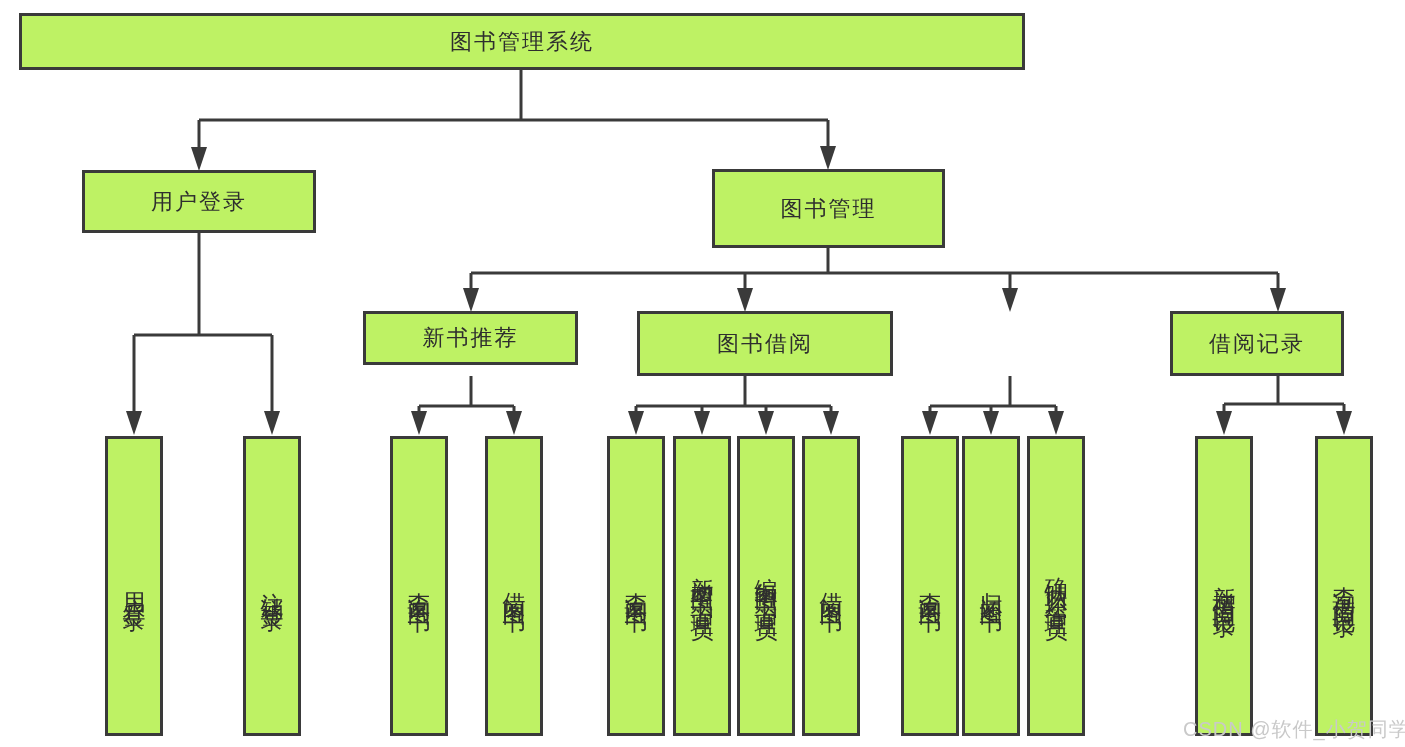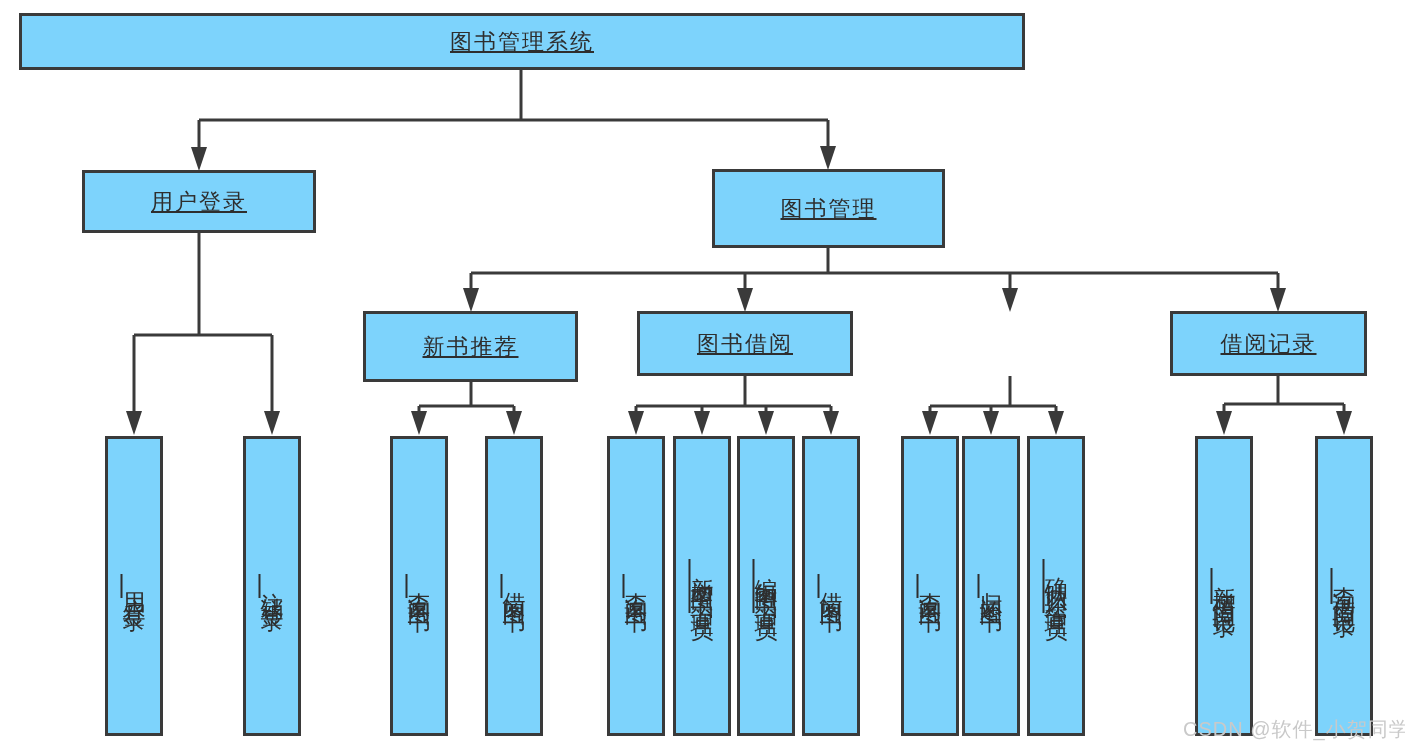--- a/index.html
+++ b/index.html
@@ -17,27 +17,26 @@
     font-family:"Liberation Sans","DejaVu Sans",sans-serif;
     color:var(--text);
   }
   .connector-layer{
     position:absolute;left:0;top:0;width:1405px;height:747px;
   }
   .node{
     position:absolute;
     box-sizing:border-box;
     border:3px solid var(--line);
-    background:#7dd3fc;
+    background:#bef264;
     display:flex;
     align-items:center;
     justify-content:center;
     text-align:center;
     color:var(--text);
-    text-decoration:underline;
   }
   .node.h{
     font-size:22px;
     letter-spacing:2px;
     white-space:nowrap;
   }
   .node.v{
     font-size:23px;
     line-height:1;
     writing-mode:vertical-rl;
@@ -111,23 +110,23 @@
       <polygon points="1216,411 1232,411 1224,435" fill="#3a3a3a"></polygon>
       <line x1="1344" y1="404" x2="1344" y2="417" stroke="#3a3a3a" stroke-width="3"></line>
       <polygon points="1336,411 1352,411 1344,435" fill="#3a3a3a"></polygon>
     </svg>
 
   <div class="node h" style="left:19px;top:13px;width:1006px;height:57px;">图书管理系统</div>
 
   <div class="node h" style="left:82px;top:170px;width:234px;height:63px;">用户登录</div>
   <div class="node h" style="left:712px;top:169px;width:233px;height:79px;">图书管理</div>
 
-  <div class="node h" style="left:363px;top:311px;width:215px;height:71px;">新书推荐</div>
-  <div class="node h" style="left:637px;top:311px;width:216px;height:65px;">图书借阅</div>
-  <div class="node h" style="left:1170px;top:311px;width:197px;height:65px;">借阅记录</div>
+  <div class="node h" style="left:363px;top:311px;width:215px;height:54px;">新书推荐</div>
+  <div class="node h" style="left:637px;top:311px;width:256px;height:65px;">图书借阅</div>
+  <div class="node h" style="left:1170px;top:311px;width:174px;height:65px;">借阅记录</div>
 
   <div class="node v" style="left:105px;top:436px;width:58px;height:300px;">用户登录</div>
   <div class="node v" style="left:243px;top:436px;width:58px;height:300px;">注销登录</div>
 
   <div class="node v" style="left:390px;top:436px;width:58px;height:300px;">查询图书</div>
   <div class="node v" style="left:485px;top:436px;width:58px;height:300px;">借阅图书</div>
 
   <div class="node v" style="left:607px;top:436px;width:58px;height:300px;">查询图书</div>
   <div class="node v" style="left:673px;top:436px;width:58px;height:300px;">新增图书（管理员）</div>
   <div class="node v" style="left:737px;top:436px;width:58px;height:300px;">编辑图书（管理员）</div>

